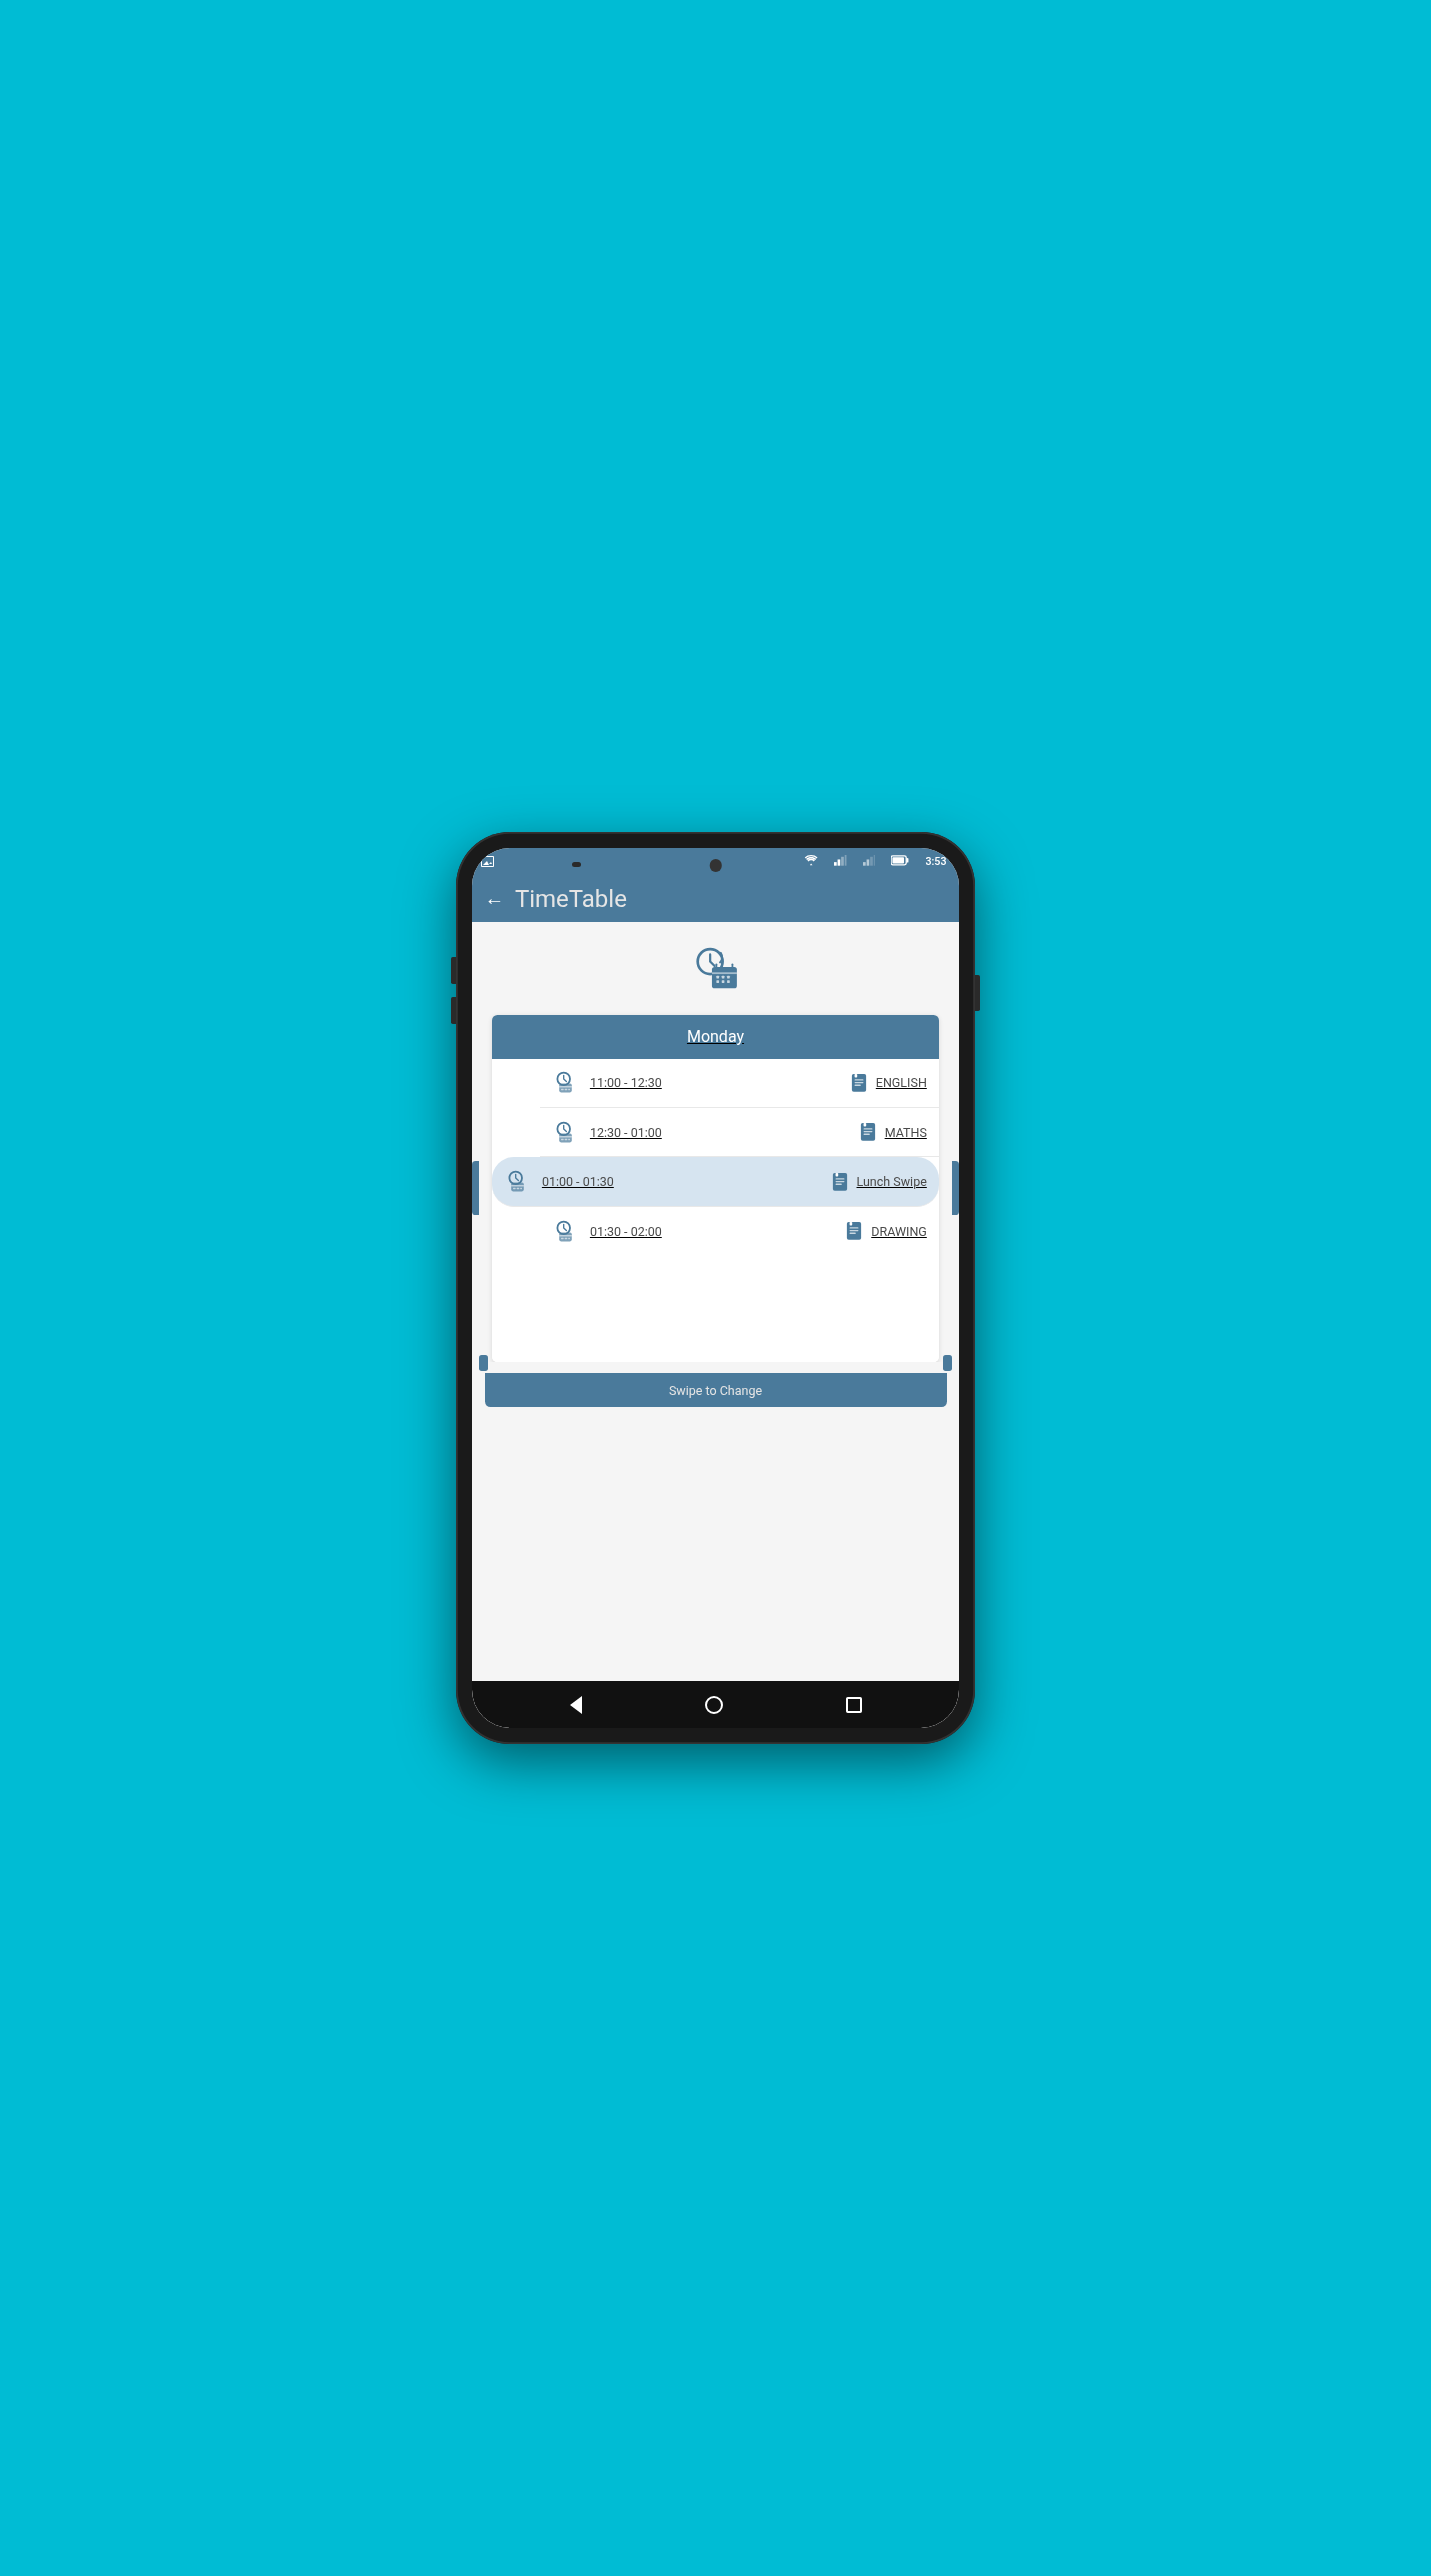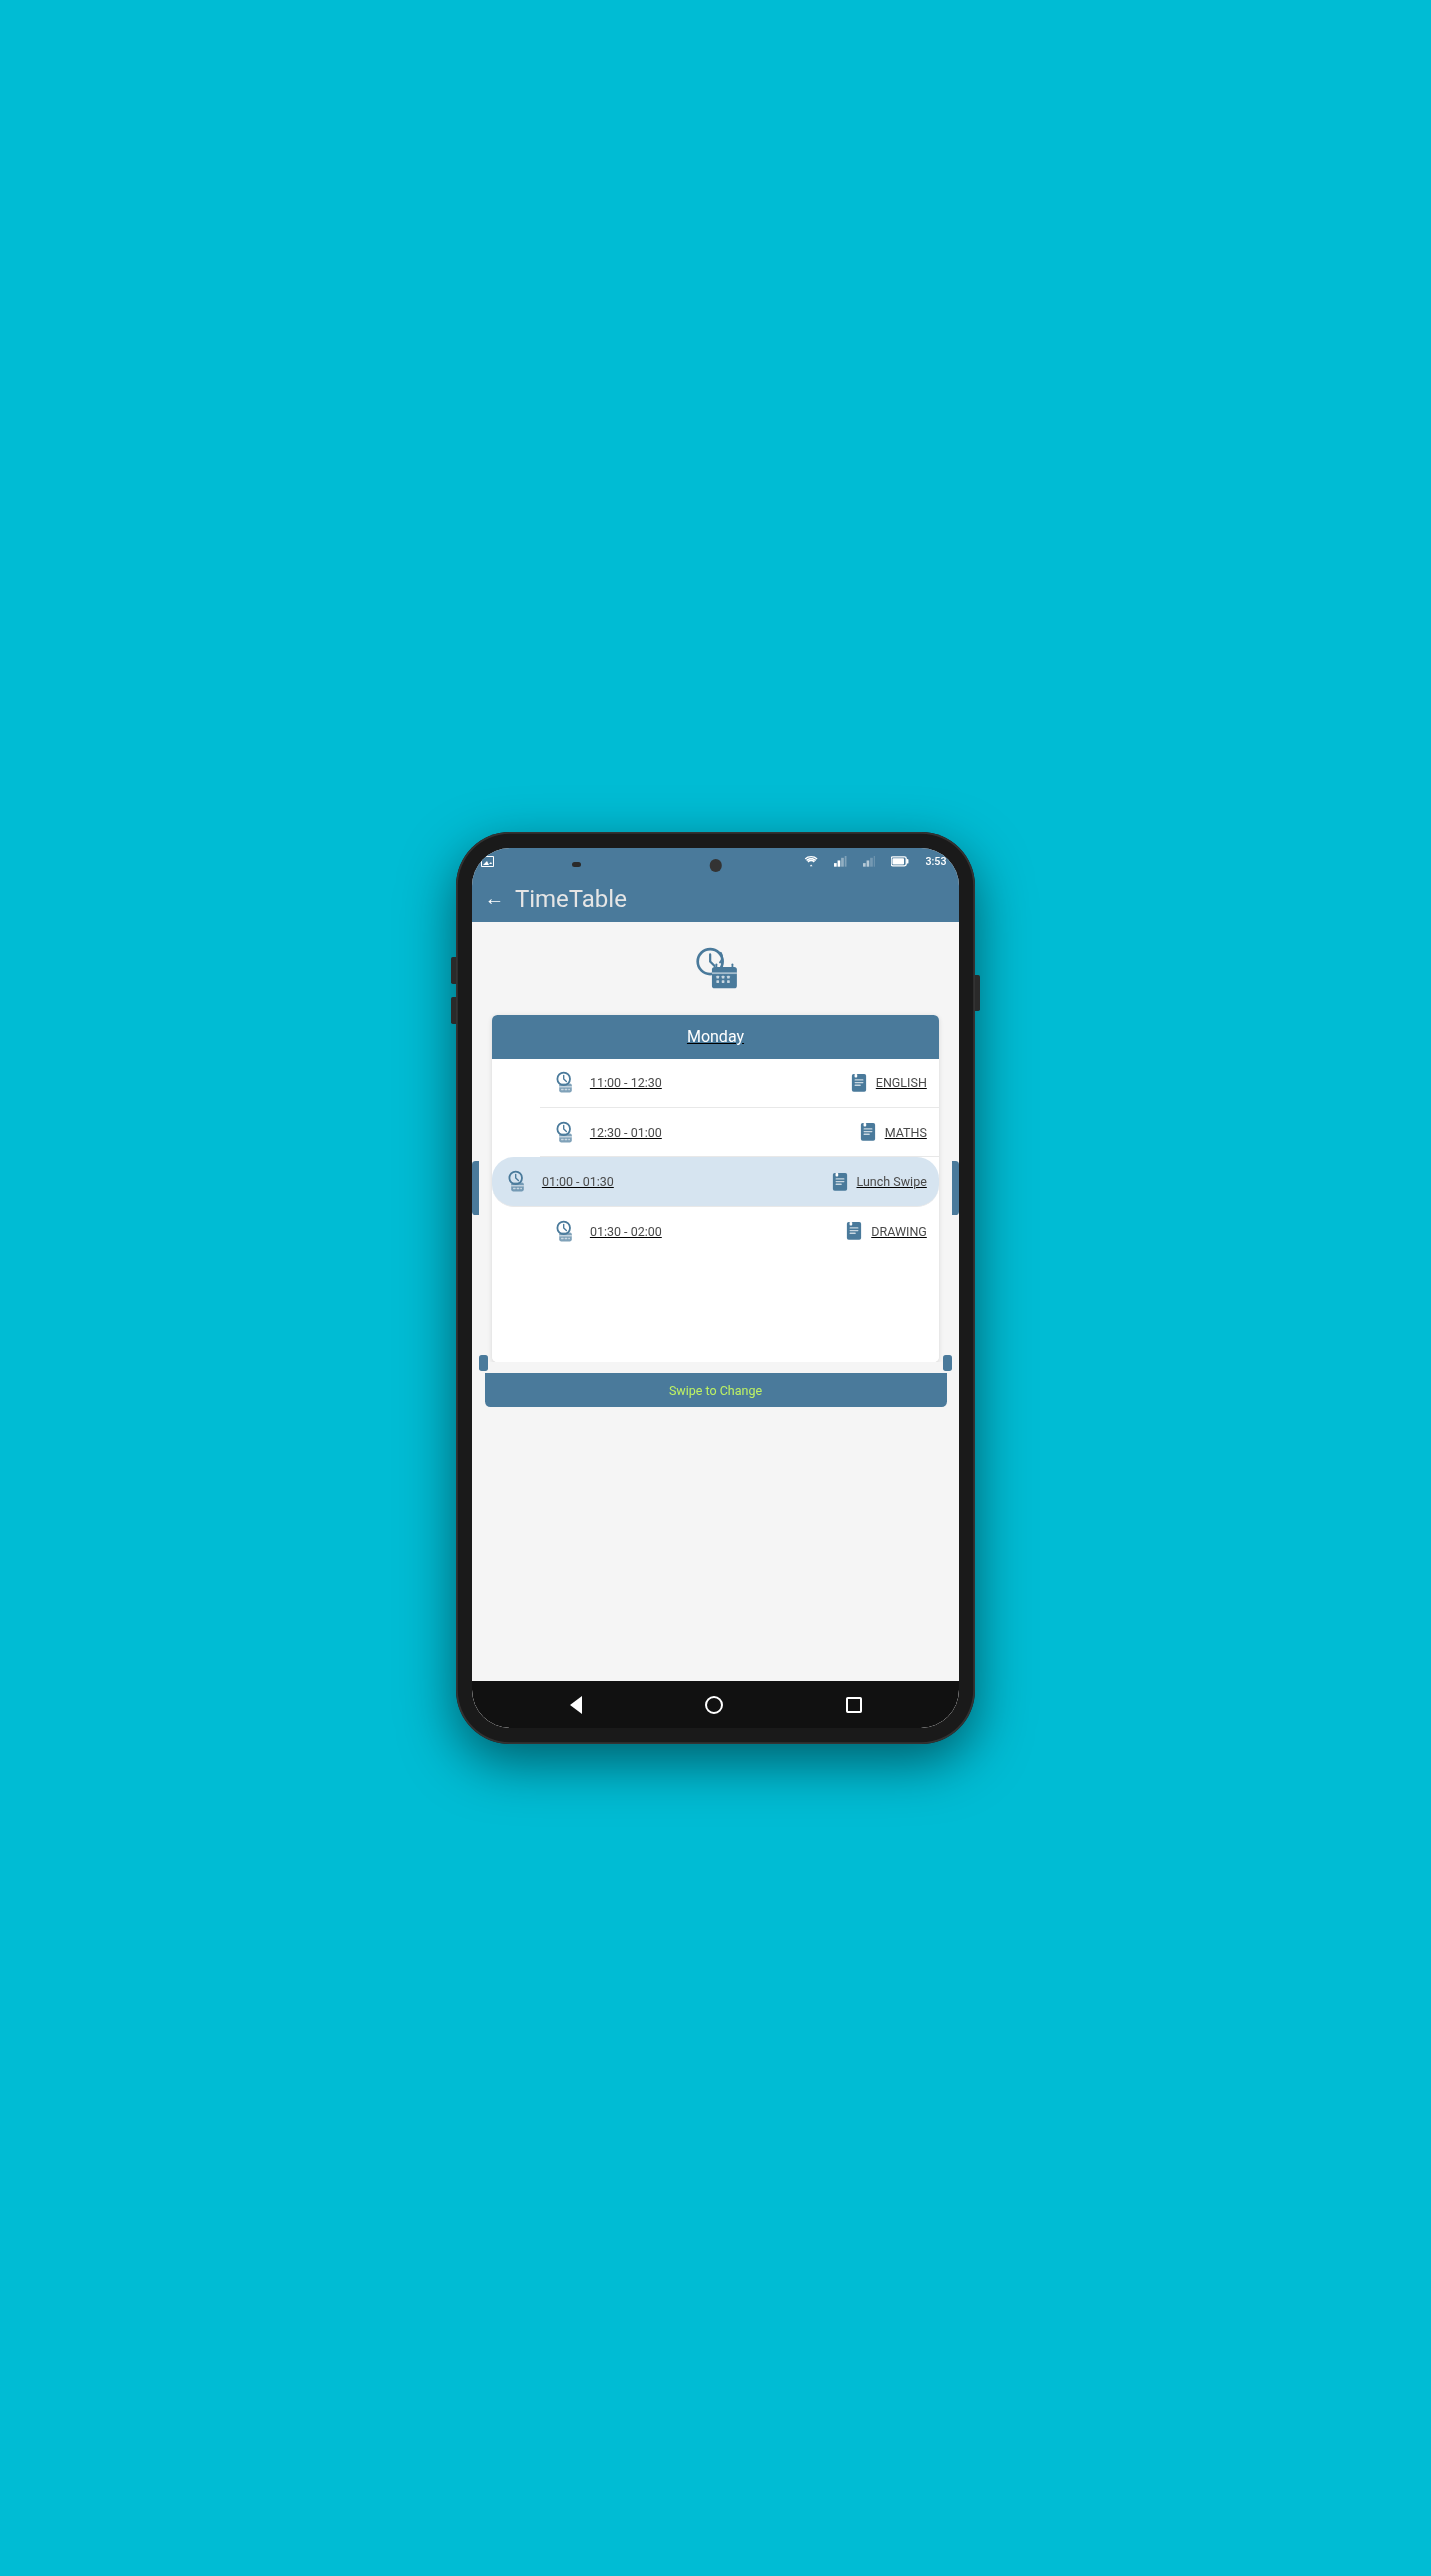--- a/index.html
+++ b/index.html
@@ -70,21 +70,21 @@
     }
 
     .status-left {
       display: flex;
       align-items: center;
       gap: 3.6px;
     }
 
     .status-right {
       display: flex;
-      align-items: center;
+      align-items: flex-start;
       gap: 16px;
     }
 
     .status-time {
       color: white;
       font-size: 10.7px;
       font-weight: 500;
     }
 
     
@@ -241,21 +241,21 @@
     .swipe-footer {
       background: #4a7a9b;
       padding: 9px;
       text-align: center;
       margin: 0 12.5px;
       border-radius: 0 0 5.4px 5.4px;
       flex-shrink: 0;
     }
 
     .swipe-label {
-      color: #bef264;
+      color: #e5e5e5;
       font-size: 12.5px;
     }
 
     .spacer {
       flex: 1;
       background: #f5f5f5;
     }
 
     
     .nav-bar {

